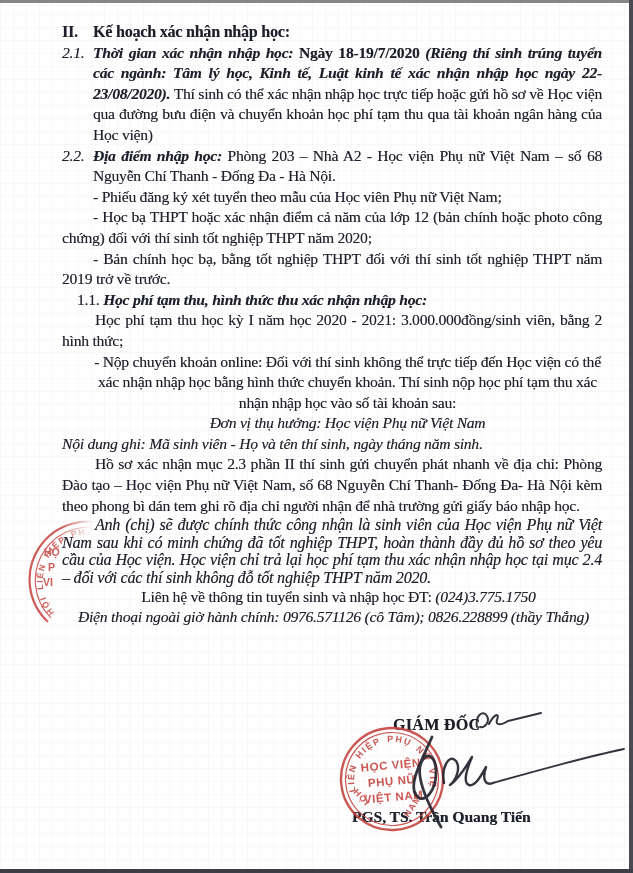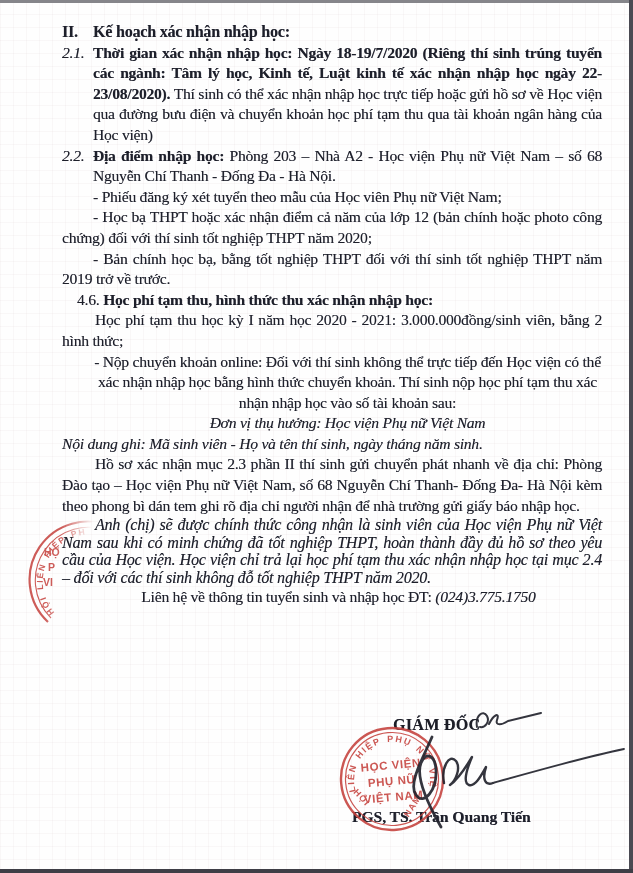--- a/index.html
+++ b/index.html
@@ -21,21 +21,21 @@
   .edge-right{right:0;top:0;width:4px;height:873px;background:#4a4a52;}
   .edge-bottom{left:0;bottom:0;width:633px;height:4px;background:#3e3e46;}
 
   .flow{
     position:absolute;left:62px;top:22px;width:540px;
     font-size:15.5px;line-height:20.6px;letter-spacing:-0.2px;
     text-shadow:0.25px 0 0.15px rgba(25,28,45,0.5);
   }
   .flow p{margin:0;}
   .jst{text-align:justify;}
-  .bi{font-weight:bold;}
+  .bi{font-weight:bold;font-style:italic;}
   .b{font-weight:bold;}
   .it{font-style:italic;}
   .sec-title{position:relative;padding-left:31px;font-weight:bold;font-size:16px;margin-bottom:2px;}
   .sec-title .num{position:absolute;left:0;top:0;}
   .item{position:relative;padding-left:31px;margin-bottom:1px;}
   .item .numwrap{position:absolute;left:0;top:0;font-style:italic;}
   .hang0{text-indent:31px;}
   .hang31{padding-left:31px;text-align:center;}
   .p-indent{text-indent:33px;}
   .h24{text-indent:15px;margin-top:5px;}
@@ -90,34 +90,35 @@
       <span class="numwrap">2.2.</span>
       <span class="bi">Địa điểm nhập học: </span>
       <span>Phòng 203 –  Nhà A2 - Học viện Phụ nữ Việt Nam – số 68 Nguyễn Chí Thanh - Đống Đa - Hà Nội.</span>
     </p>
 
     <p class="hang0 jst">- Phiếu đăng ký xét tuyển theo mẫu của Học viên Phụ nữ Việt Nam;</p>
     <p class="hang0 jst">- Học bạ THPT hoặc xác nhận điểm cả năm của lớp 12 (bản chính hoặc photo công chứng) đối với thí sinh tốt nghiệp THPT năm 2020;</p>
     <p class="hang0 jst">- Bản chính học bạ, bằng tốt nghiệp THPT đối với thí sinh tốt nghiệp THPT năm 2019 trở về trước.</p>
 
     <p class="h24">
-      <span>4.6.</span><span class="bi"> Học phí tạm thu, hình thức thu xác nhận nhập học:</span>
+      <span>1.1.</span><span class="bi"> Học phí tạm thu, hình thức thu xác nhận nhập học:</span>
     </p>
     <p class="p-indent jst">Học phí tạm thu học kỳ I năm học 2020 - 2021:  3.000.000đồng/sinh viên, bằng 2 hình thức;</p>
     <p class="hang31 jst">- Nộp chuyển khoản online: Đối với thí sinh không thể trực tiếp đến Học viện có thể xác nhận nhập học bằng hình thức chuyển khoản.  Thí sinh nộp học phí tạm thu xác nhận nhập học vào số tài khoản sau:</p>
 
     <p class="hang31 it">Đơn vị thụ hưởng: Học viện Phụ nữ Việt Nam</p>
     <p class="it">Nội dung ghi: Mã sinh viên - Họ và tên thí sinh, ngày tháng năm sinh.</p>
 
     <p class="p-indent jst">Hồ sơ xác nhận mục 2.3 phần II thí sinh gửi chuyển phát nhanh về địa chỉ:  Phòng Đào tạo – Học viện Phụ nữ Việt Nam, số 68 Nguyễn Chí Thanh- Đống Đa- Hà Nội kèm theo phong bì dán tem ghi rõ địa chỉ người nhận để nhà trường gửi giấy báo nhập học.</p>
     <p class="adm jst">Anh (chị) sẽ được chính thức công nhận là sinh viên của Học viện Phụ nữ Việt Nam sau khi có minh chứng đã tốt nghiệp THPT, hoàn thành đầy đủ hồ sơ theo yêu cầu của Học viện. Học viện chỉ trả lại học phí tạm thu xác nhận nhập học tại mục 2.4 –  đối với các thí sinh không đỗ tốt nghiệp THPT năm 2020.</p>
 
     <p class="c1">
       <span>Liên hệ về thông tin tuyển sinh và nhập học ĐT: </span><span class="it">(024)3.775.1750</span>
     </p>
+    <p class="c2">Điện thoại ngoài giờ hành chính: 0976.571126 (cô Tâm); 0826.228899 (thầy Thắng)</p>
   </div>
 
   <div class="sig-title">GIÁM ĐỐC</div>
   <div class="sig-name">PGS, TS. Trần Quang Tiến</div>
 
   <svg class="stamp-main" width="118" height="112" viewBox="333 722 118 112" xmlns="http://www.w3.org/2000/svg">
     <g transform="rotate(-5 392 779)" fill="none" stroke="#c5403c" opacity="0.88">
       <circle cx="392" cy="779" r="51" stroke-width="2.4"></circle>
       <circle cx="392" cy="779" r="46.5" stroke-width="1.2"></circle>
       <path id="ringArc" d="M 356 792 A 38 38 0 1 1 428 792" stroke="none"></path>

